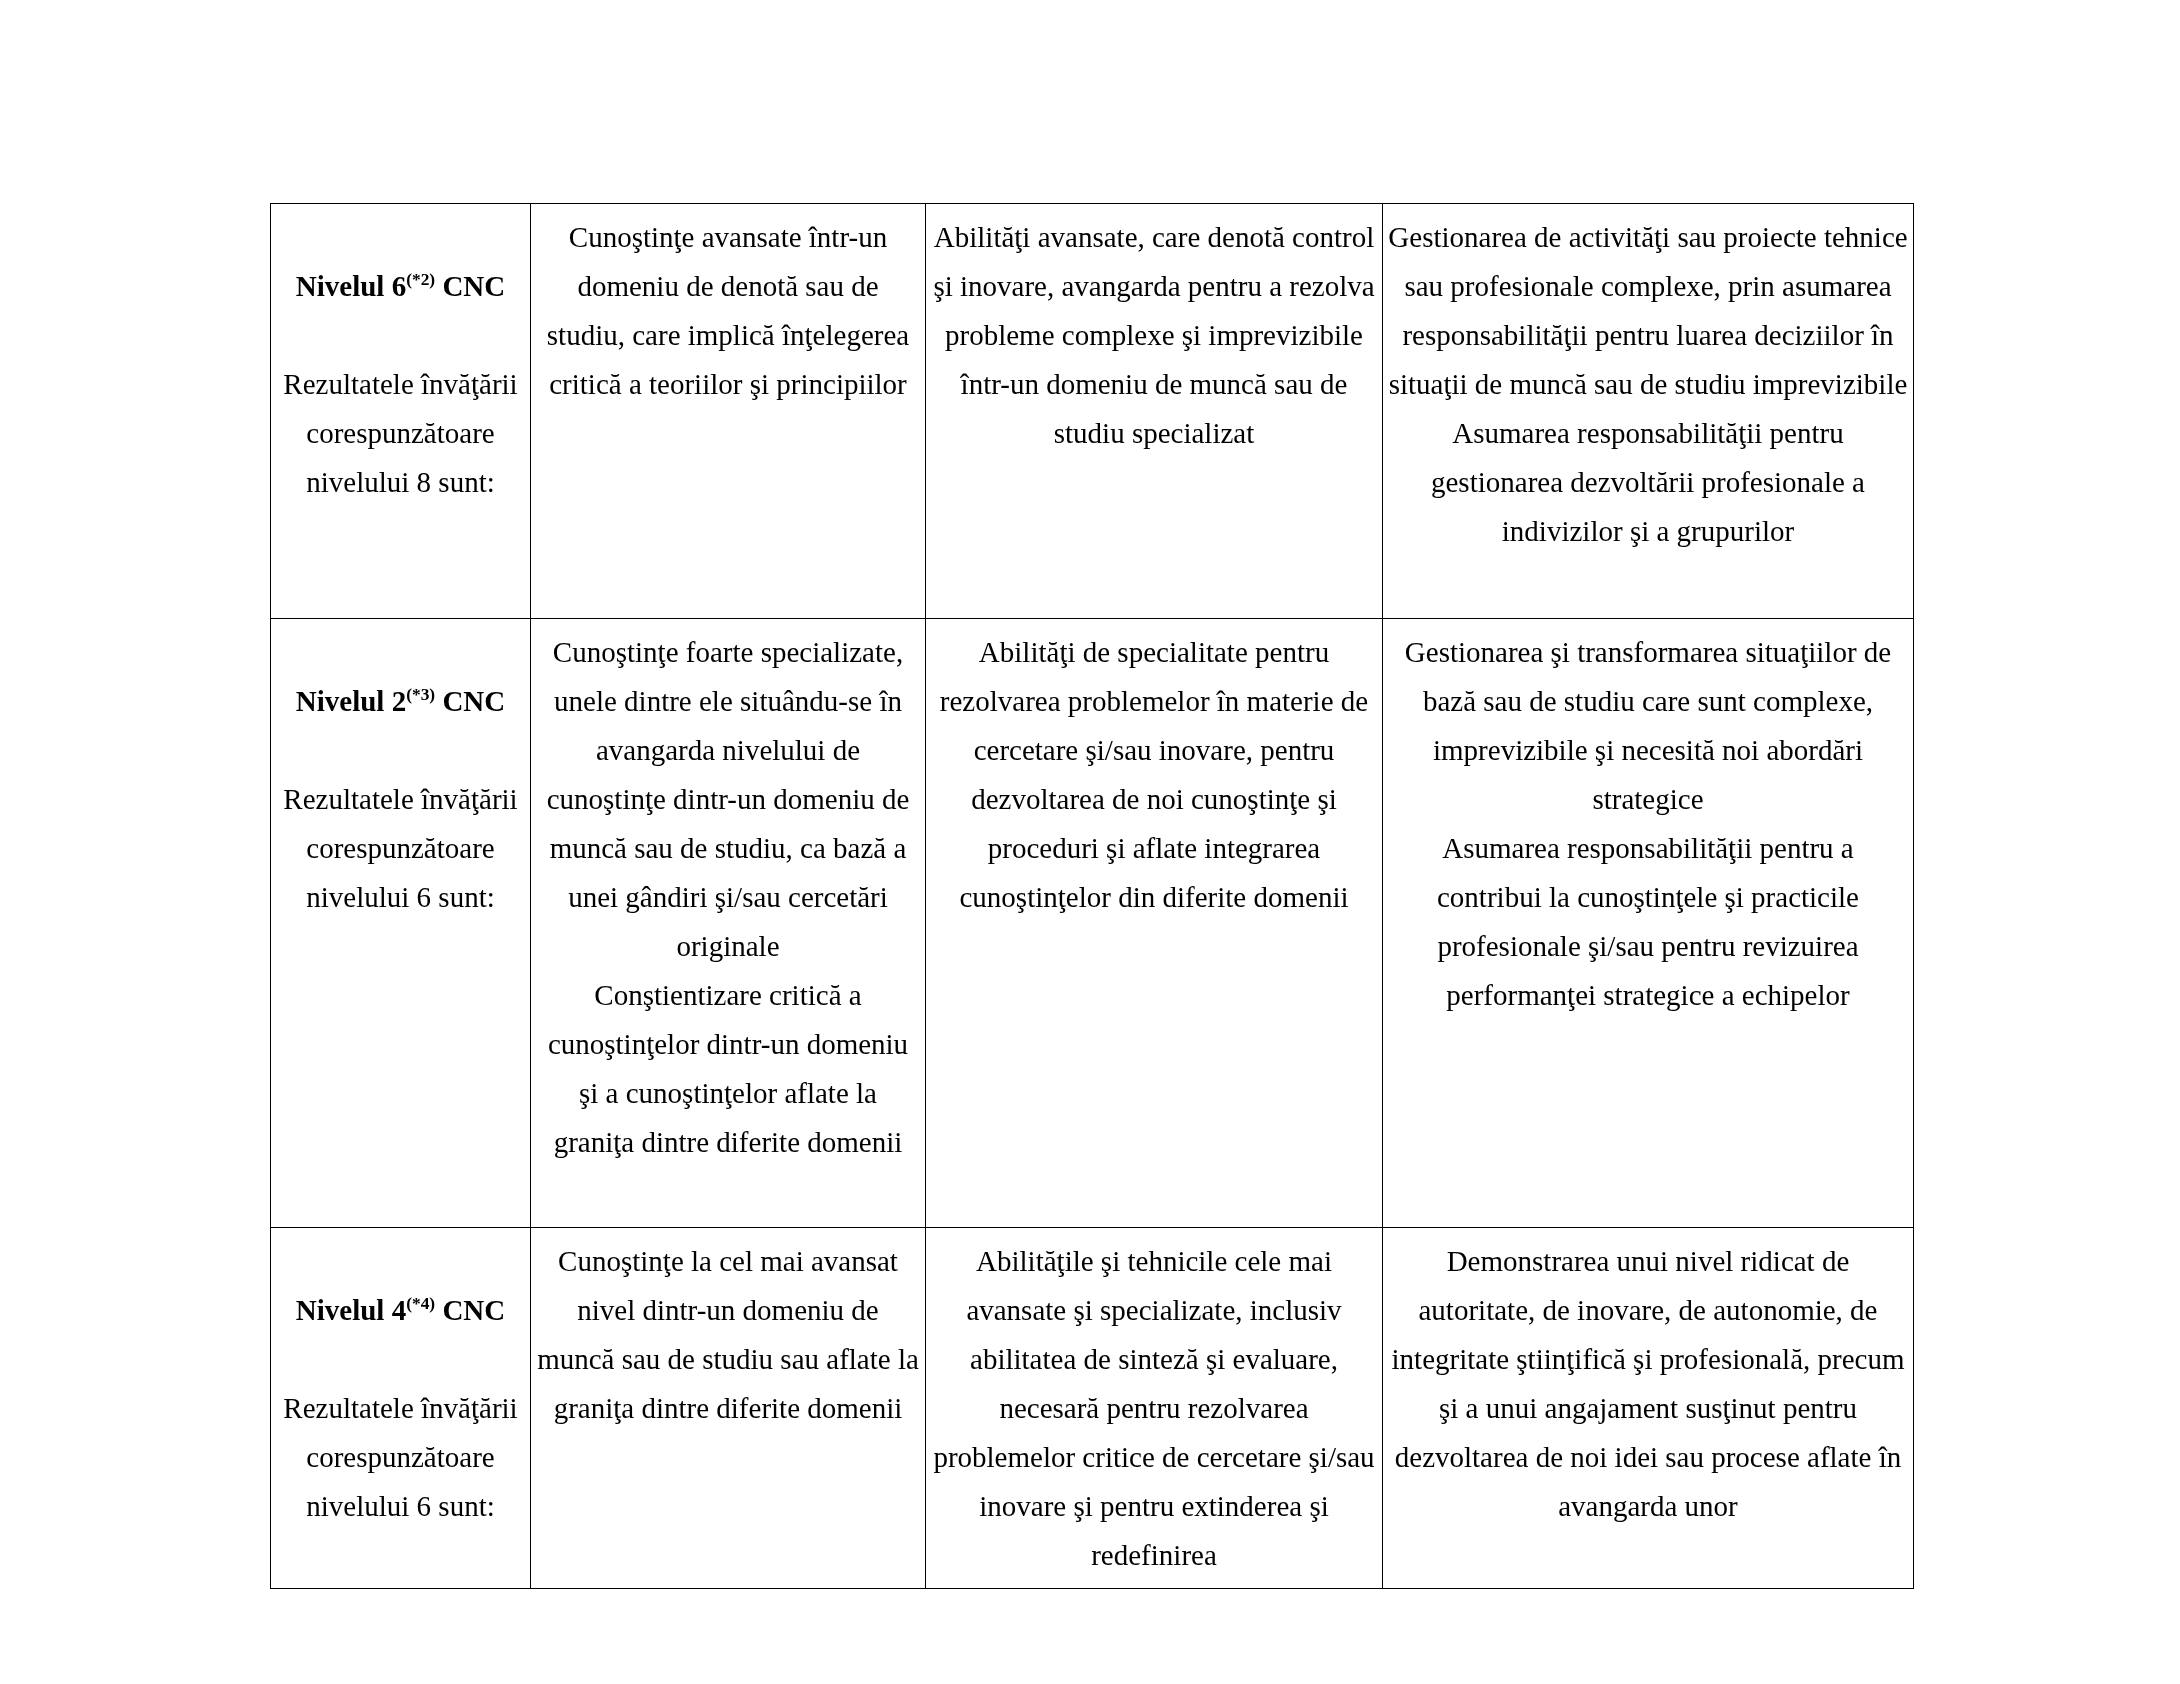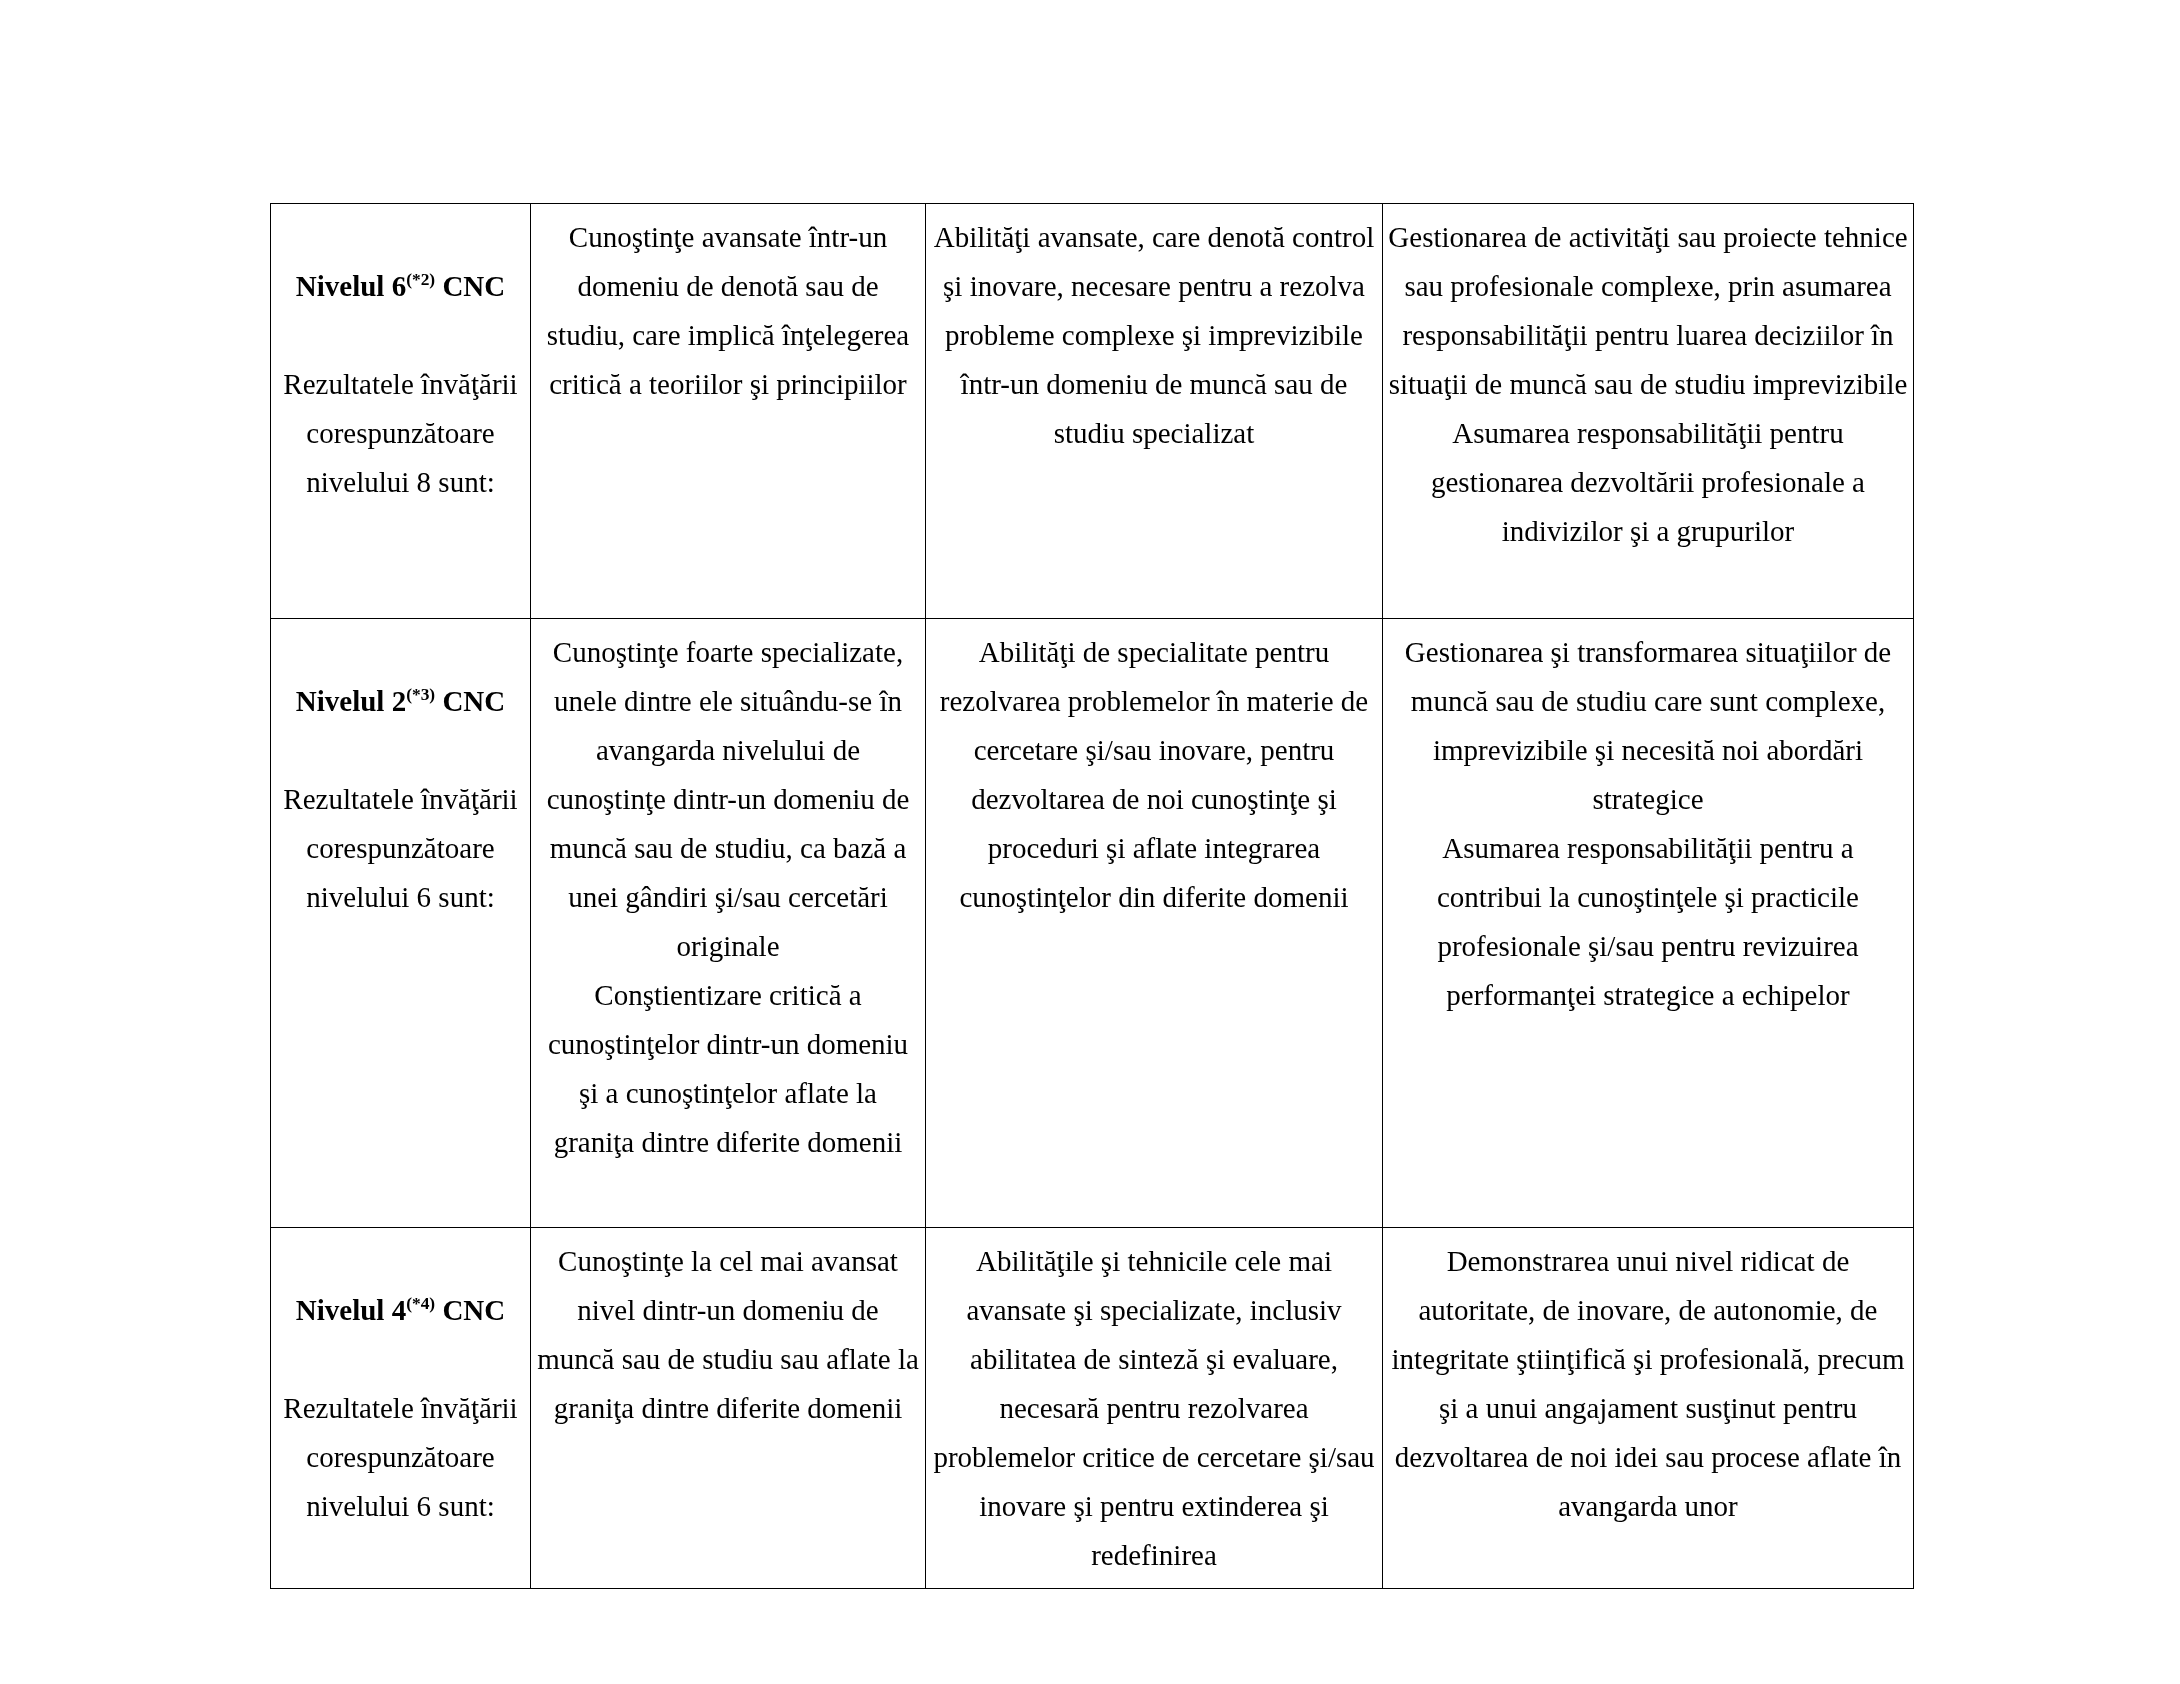--- a/index.html
+++ b/index.html
@@ -59,34 +59,34 @@
     <col style="width:531px">
   </colgroup>
   <tbody>
 
     <tr class="row-1">
       <td>
         <div class="level-title"><span>Nivelul 6</span><sup>(*2)</sup><span> CNC</span></div>
         <div class="level-subtitle">Rezultatele învăţării corespunzătoare nivelului 8 sunt:</div>
       </td>
       <td>Cunoştinţe avansate într-un domeniu de denotă sau de studiu, care implică înţelegerea critică a teoriilor şi principiilor</td>
-      <td>Abilităţi avansate, care denotă control şi inovare, necesare pentru a rezolva probleme complexe şi imprevizibile într-un domeniu de muncă sau de studiu specializat</td>
+      <td>Abilităţi avansate, care denotă control şi inovare, avangarda pentru a rezolva probleme complexe şi imprevizibile într-un domeniu de muncă sau de studiu specializat</td>
       <td>Gestionarea de activităţi sau proiecte tehnice sau profesionale complexe, prin asumarea responsabilităţii pentru luarea deciziilor în situaţii de muncă sau de studiu imprevizibile
 Asumarea responsabilităţii pentru gestionarea dezvoltării profesionale a indivizilor şi a grupurilor</td>
     </tr>
 
     <tr class="row-2">
       <td>
         <div class="level-title"><span>Nivelul 2</span><sup>(*3)</sup><span> CNC</span></div>
         <div class="level-subtitle">Rezultatele învăţării corespunzătoare nivelului 6 sunt:</div>
       </td>
       <td>Cunoştinţe foarte specializate, unele dintre ele situându-se în avangarda nivelului de cunoştinţe dintr-un domeniu de muncă sau de studiu, ca bază a unei gândiri şi/sau cercetări originale
 Conştientizare critică a cunoştinţelor dintr-un domeniu şi a cunoştinţelor aflate la graniţa dintre diferite domenii</td>
       <td>Abilităţi de specialitate pentru rezolvarea problemelor în materie de cercetare şi/sau inovare, pentru dezvoltarea de noi cunoştinţe şi proceduri şi aflate integrarea cunoştinţelor din diferite domenii</td>
-      <td>Gestionarea şi transformarea situaţiilor de muncă sau de studiu care sunt complexe, imprevizibile şi necesită noi abordări strategice
+      <td>Gestionarea şi transformarea situaţiilor de bază sau de studiu care sunt complexe, imprevizibile şi necesită noi abordări strategice
 Asumarea responsabilităţii pentru a contribui la cunoştinţele şi practicile profesionale şi/sau pentru revizuirea performanţei strategice a echipelor</td>
     </tr>
 
     <tr class="row-3">
       <td>
         <div class="level-title"><span>Nivelul 4</span><sup>(*4)</sup><span> CNC</span></div>
         <div class="level-subtitle">Rezultatele învăţării corespunzătoare nivelului 6 sunt:</div>
       </td>
       <td>Cunoştinţe la cel mai avansat nivel dintr-un domeniu de muncă sau de studiu sau aflate la graniţa dintre diferite domenii</td>
       <td>Abilităţile şi tehnicile cele mai avansate şi specializate, inclusiv abilitatea de sinteză şi evaluare, necesară pentru rezolvarea problemelor critice de cercetare şi/sau inovare şi pentru extinderea şi redefinirea</td>

